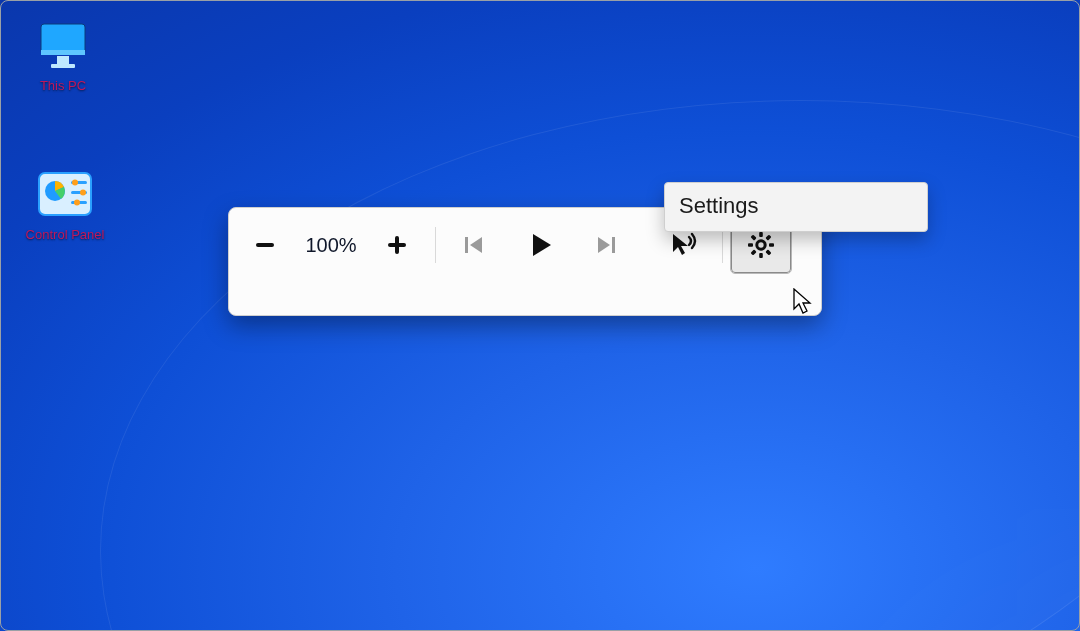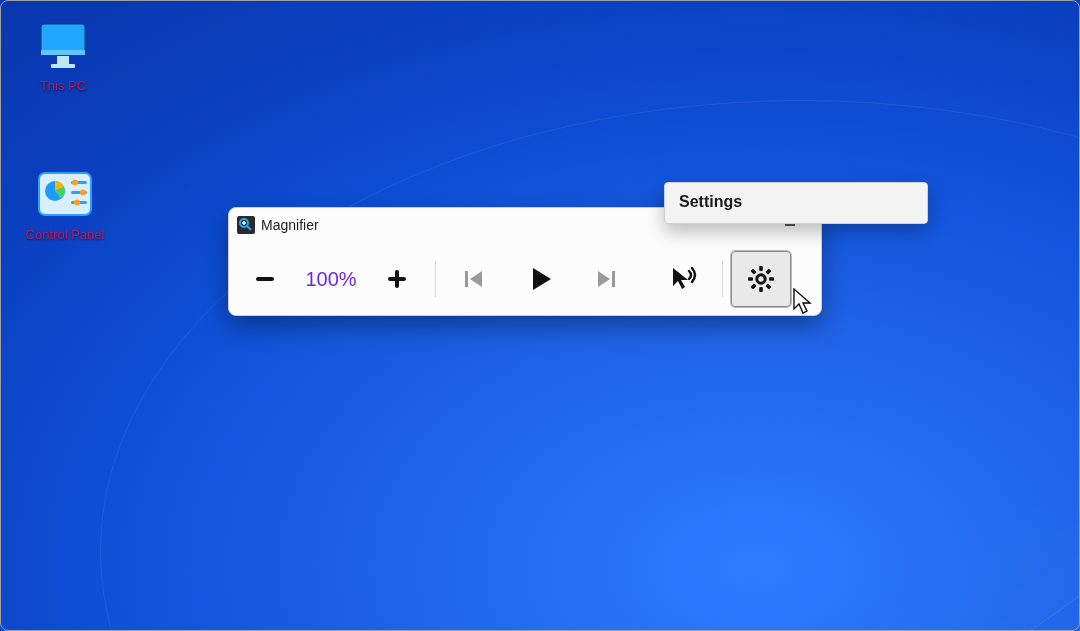--- a/index.html
+++ b/index.html
@@ -88,41 +88,41 @@
     display: flex; align-items: center; justify-content: center;
     border-radius: 4px;
   }
   .tbtn.settings {
     background: #e9e9e9;
     outline: 1px solid #b9b9b9;
     border: 1px solid #8a8a8a;
   }
   .zoom-level {
     width: 72px; text-align: center;
-    font-size: 20px; color: #6d28d9;
+    font-size: 20px; color: #0f172a;
   }
   .vsep {
     width: 1px; height: 36px; background: #d9d9d9;
     margin: 0 8px;
   }
 
   
   .tooltip {
     position: absolute;
     left: 664px; top: 182px;
     width: 264px;
     background: #f3f3f3;
     border: 1px solid #cfcfcf;
     border-radius: 4px;
     box-shadow: 0 8px 18px rgba(0,0,0,0.25);
     padding: 10px 14px 12px 14px;
     font-size: 16px;
     color: #1a1a1a;
   }
-  .tooltip .tt-title { font-weight: 700; margin-bottom: 0; font-size: 16px; }
+  .tooltip .tt-title { font-weight: 400; margin-bottom: 0; font-size: 22px; }
   .tooltip .tt-sub { font-size: 15px; color: #222; }
 
   
   .cursor {
     position: absolute;
     left: 793px; top: 288px;
     width: 20px; height: 28px;
     pointer-events: none;
   }
 </style>
@@ -152,38 +152,20 @@
     <circle cx="42" cy="15.5" r="3" fill="#ff9f1c"></circle>
     <rect x="38" y="24" width="16" height="3" rx="1.5" fill="#2aa0ff"></rect>
     <circle cx="50" cy="25.5" r="3" fill="#ff9f1c"></circle>
     <rect x="38" y="34" width="16" height="3" rx="1.5" fill="#2aa0ff"></rect>
     <circle cx="44" cy="35.5" r="3" fill="#ff9f1c"></circle>
   </svg>
   <div class="label">Control Panel</div>
 </div>
 
 <div class="magnifier">
-  <div class="titlebar">
-    <span class="appicon">
-      <svg width="18" height="18" viewBox="0 0 18 18">
-        <rect x="0" y="0" width="18" height="18" rx="2" fill="#2b2b2b"></rect>
-        <circle cx="7" cy="7" r="4" fill="none" stroke="#1fa7ff" stroke-width="2"></circle>
-        <line x1="10" y1="10" x2="14" y2="14" stroke="#1fa7ff" stroke-width="2"></line>
-        <line x1="5" y1="7" x2="9" y2="7" stroke="#fff" stroke-width="1.4"></line>
-        <line x1="7" y1="5" x2="7" y2="9" stroke="#fff" stroke-width="1.4"></line>
-      </svg>
-    </span>
-    <span class="title">Magnifier</span>
-    <span class="spacer"></span>
-    <div class="winctrl">
-      <svg width="14" height="14" viewBox="0 0 14 14">
-        <line x1="2" y1="7" x2="12" y2="7" stroke="#222" stroke-width="1.5"></line>
-      </svg>
-    </div>
-  </div>
 
   <div class="toolbar">
     <div class="tbtn">
       <svg width="26" height="26" viewBox="0 0 26 26">
         <rect x="4" y="11" width="18" height="4" rx="2" fill="#111"></rect>
       </svg>
     </div>
     <div class="zoom-level">100%</div>
     <div class="tbtn">
       <svg width="26" height="26" viewBox="0 0 26 26">

